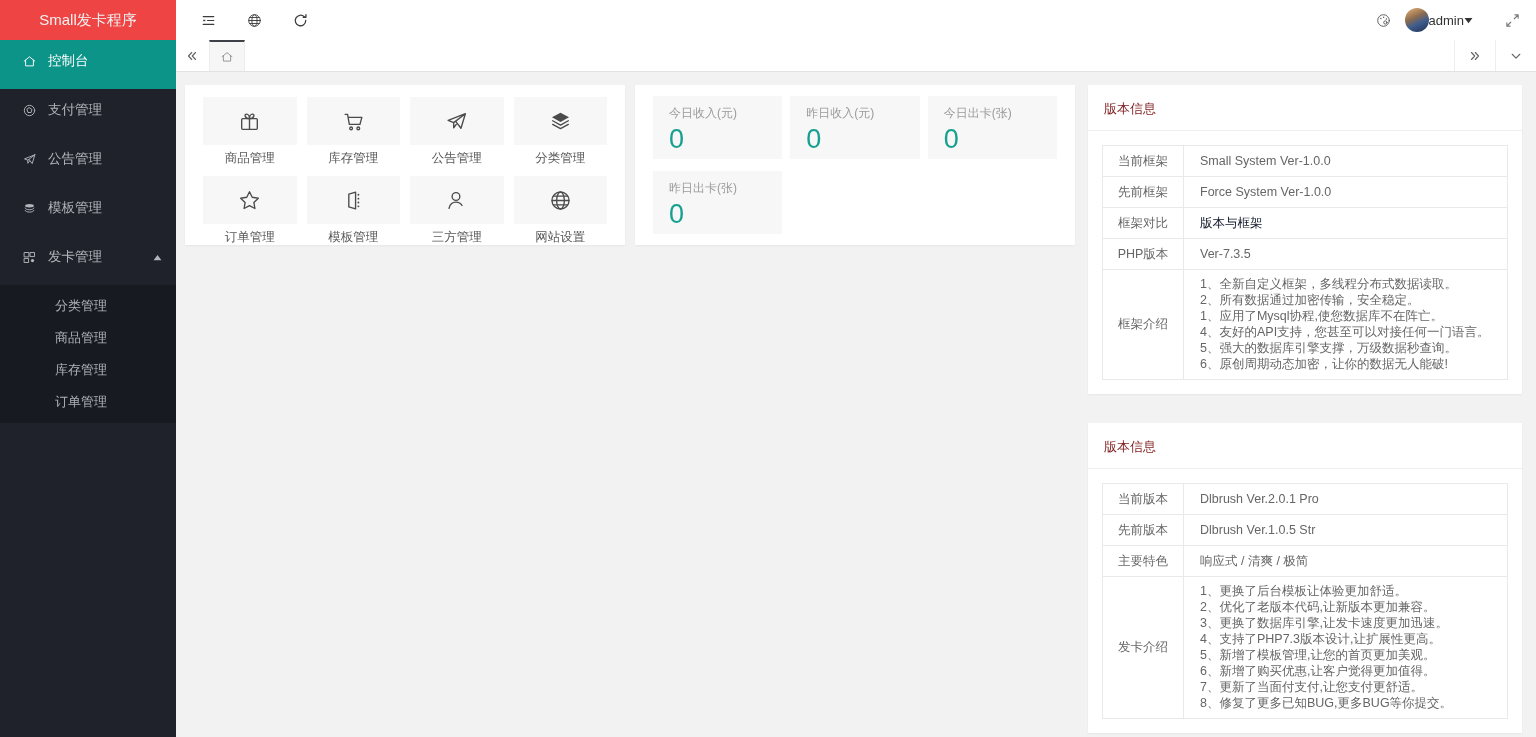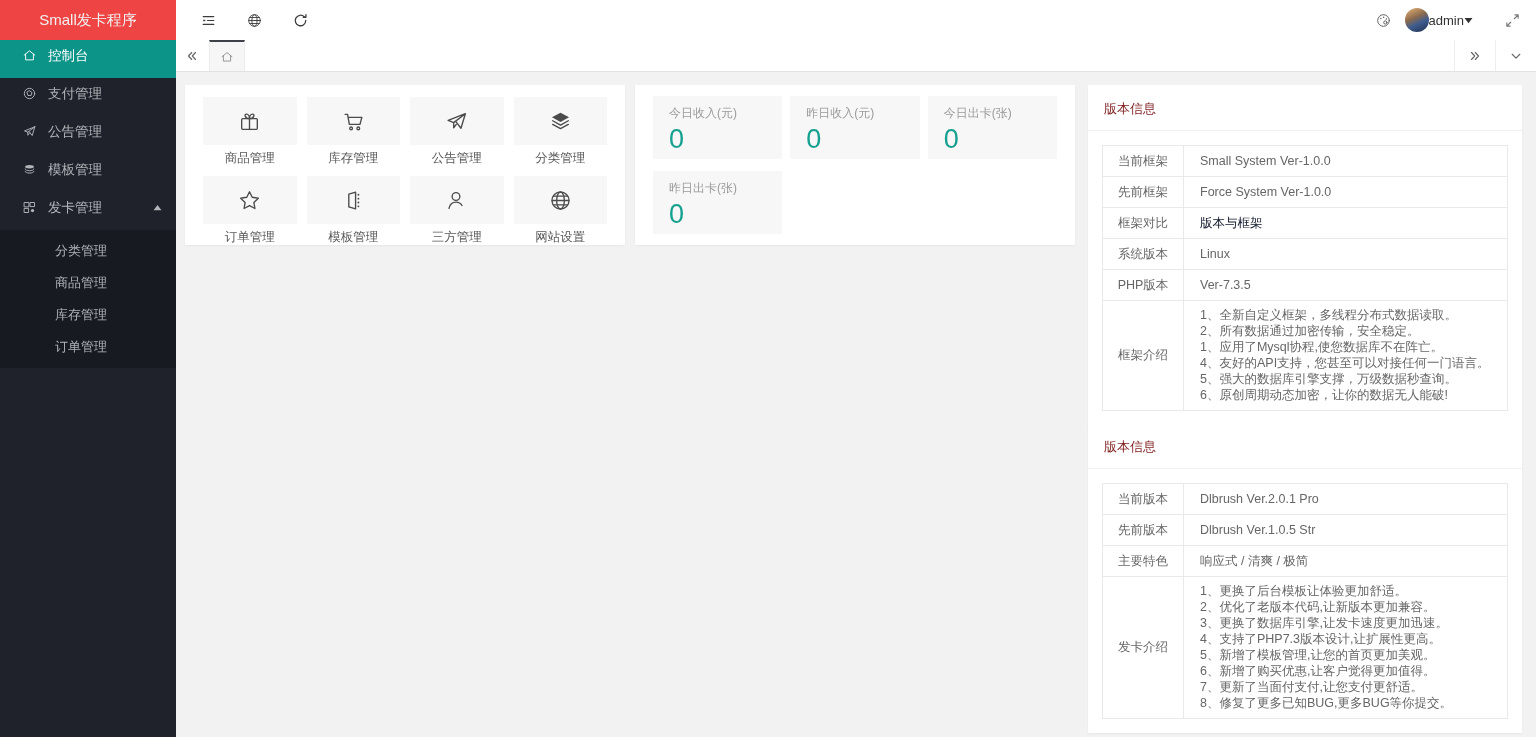--- a/index.html
+++ b/index.html
@@ -7,21 +7,21 @@
   body {
     font-family: "Liberation Sans", "DejaVu Sans", sans-serif;
     background:#f2f2f2; color:#333; font-size:13px;
     -webkit-font-smoothing: antialiased;
   }
   svg { fill:none; stroke:currentColor; stroke-width:1.5; stroke-linecap:round; stroke-linejoin:round; display:block; }
 
   
   .sidebar { position:fixed; left:0; top:0; width:176px; height:737px; background:#1f222a; z-index:20; }
   .logo { height:40px; line-height:40px; text-align:center; color:#f1f1f1; font-size:15px; background:#ef4444; }
-  .menu-item { height:38px; display:flex; align-items:center; gap:11px; padding:0 14px 7px 22px;
+  .menu-item { height:49px; display:flex; align-items:center; gap:11px; padding:0 14px 7px 22px;
                color:#b2b5ba; font-size:13.5px; cursor:pointer; }
   .menu-item svg { width:15px; height:15px; flex:none; }
   .menu-item.active { background:#0c9488; color:#fff; }
   .menu-item .caret { margin-left:auto; width:9px; height:7px; }
   .submenu { background:#171a20; padding:5px 0; }
   .submenu-item { height:32px; line-height:32px; padding-left:55px; color:#afb2b8; font-size:13px; cursor:pointer; }
 
   
   .header { position:fixed; left:176px; top:0; right:0; height:40px; background:#fff;
             display:flex; align-items:center; z-index:10; }
@@ -322,24 +322,20 @@
         <div class="vlabel">先前框架</div>
         <div class="vvalue">Force System Ver-1.0.0</div>
       </div>
       <div class="vrow">
         <div class="vlabel">框架对比</div>
         <div class="vvalue">
             <a class="link">版本与框架</a>
           </div>
       </div>
       <div class="vrow">
-        <div class="vlabel">系统版本</div>
-        <div class="vvalue">Linux</div>
-      </div>
-      <div class="vrow">
         <div class="vlabel">PHP版本</div>
         <div class="vvalue">Ver-7.3.5</div>
       </div>
       <div class="vrow intro">
         <div class="vlabel">框架介绍</div>
         <div class="vvalue">
           <div>1、全新自定义框架，多线程分布式数据读取。</div>
           <div>2、所有数据通过加密传输，安全稳定。</div>
           <div>1、应用了Mysql协程,使您数据库不在阵亡。</div>
           <div>4、友好的API支持，您甚至可以对接任何一门语言。</div>

